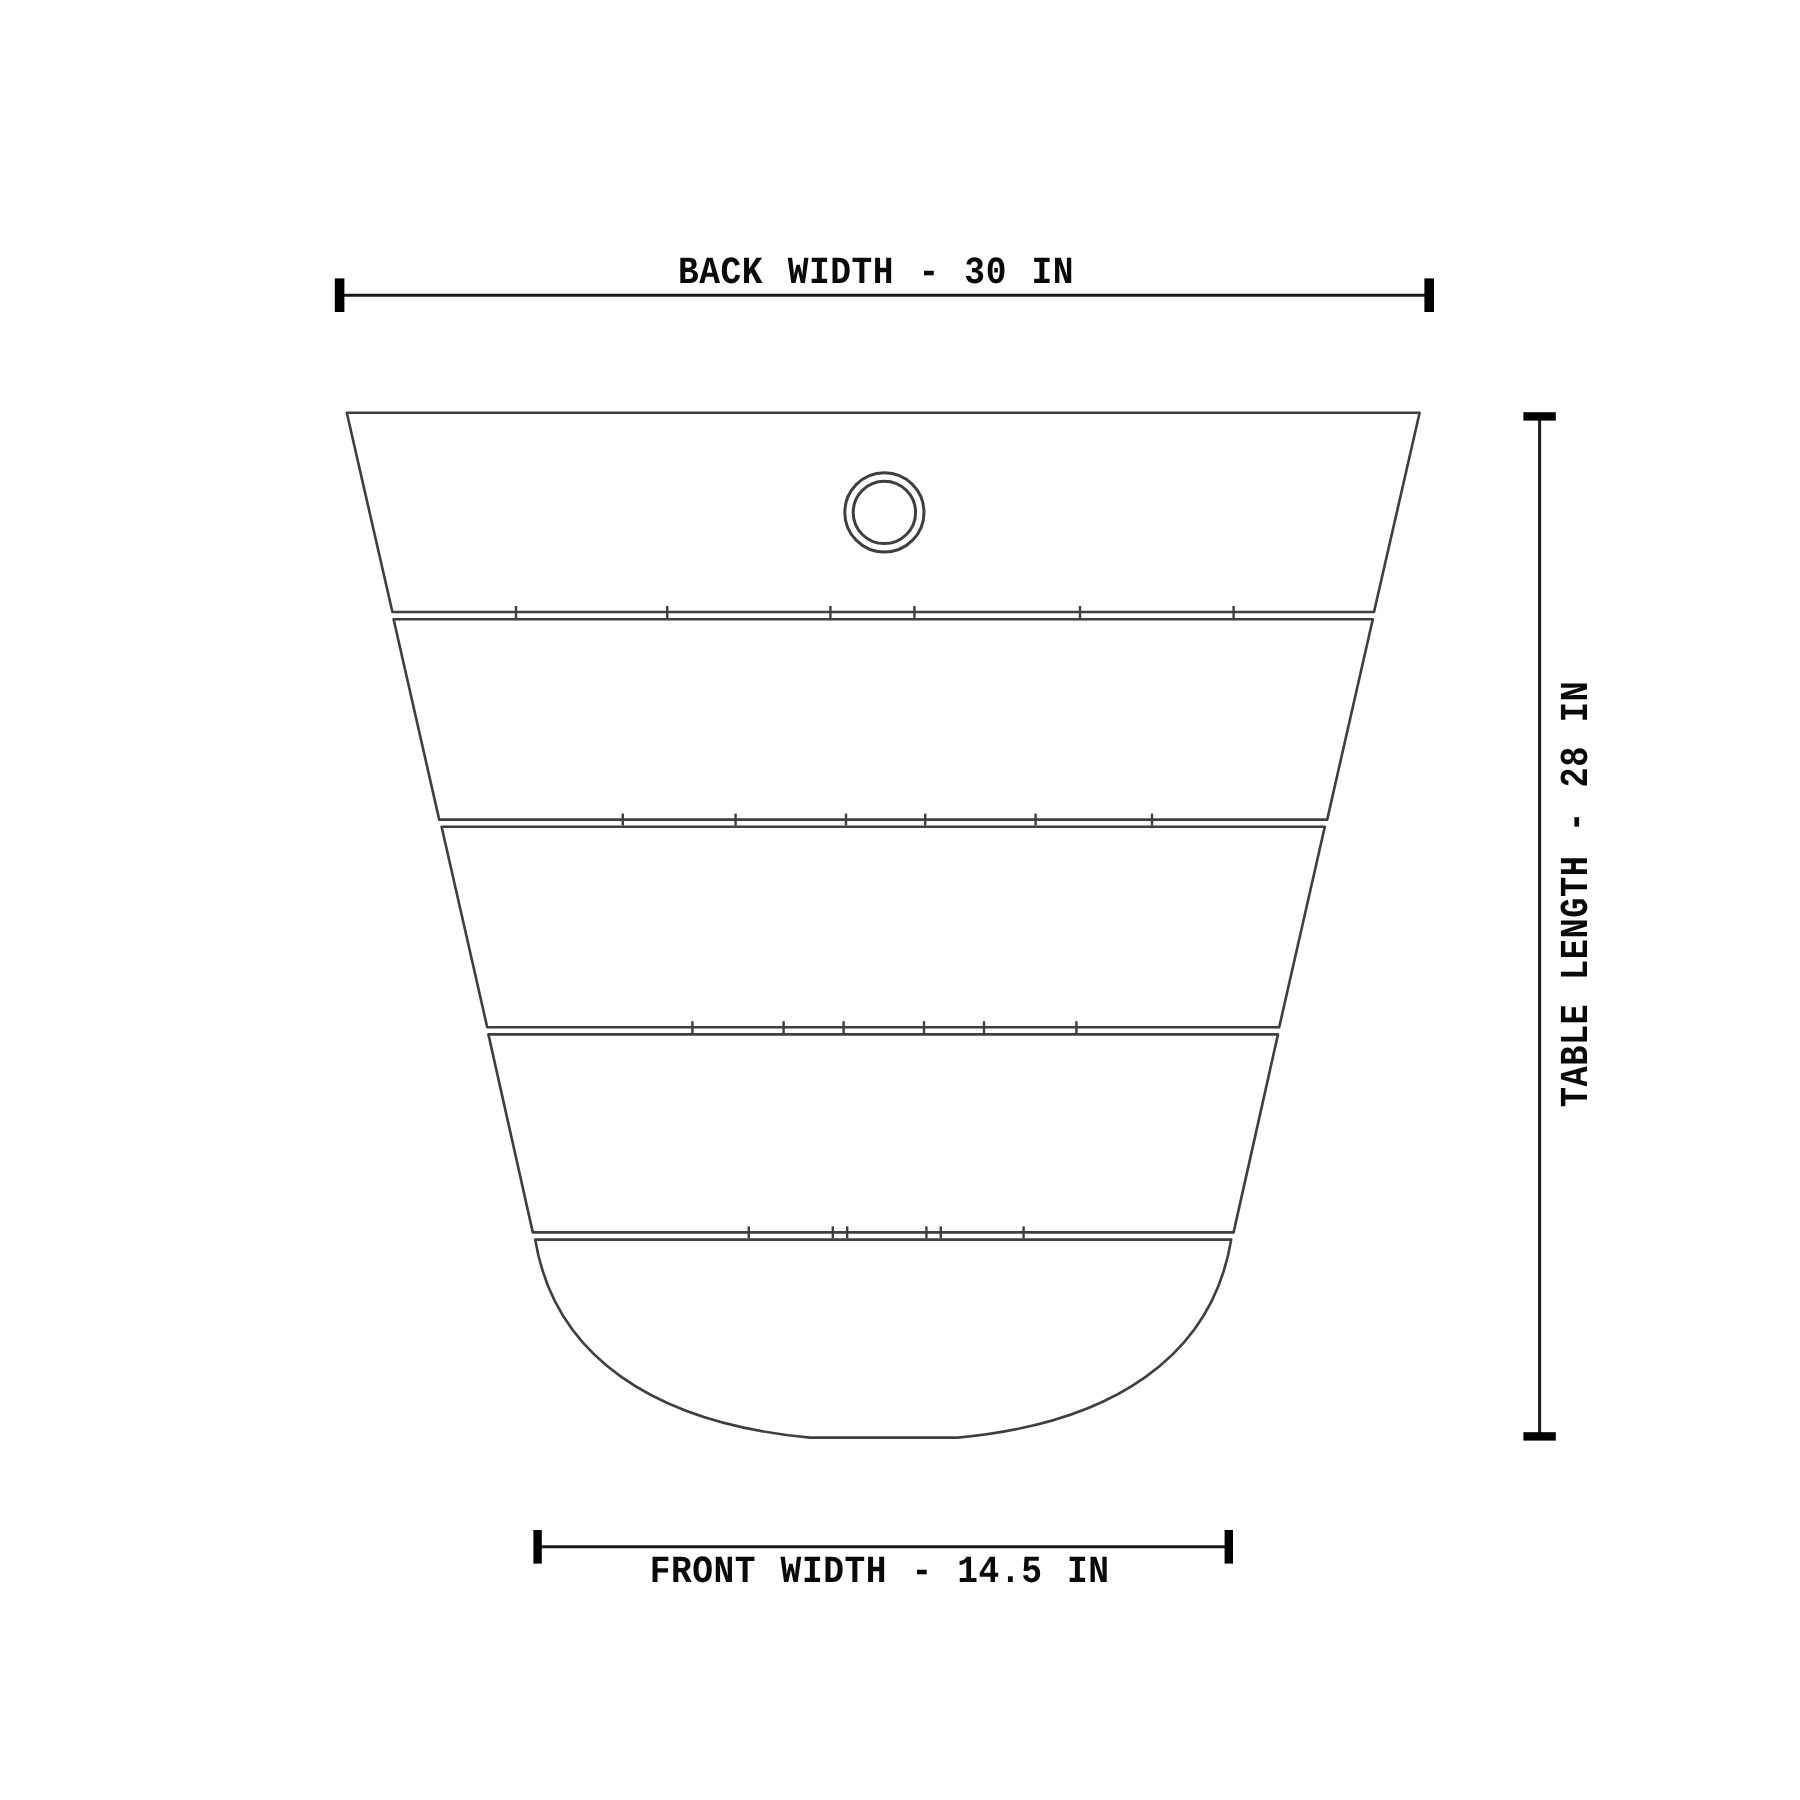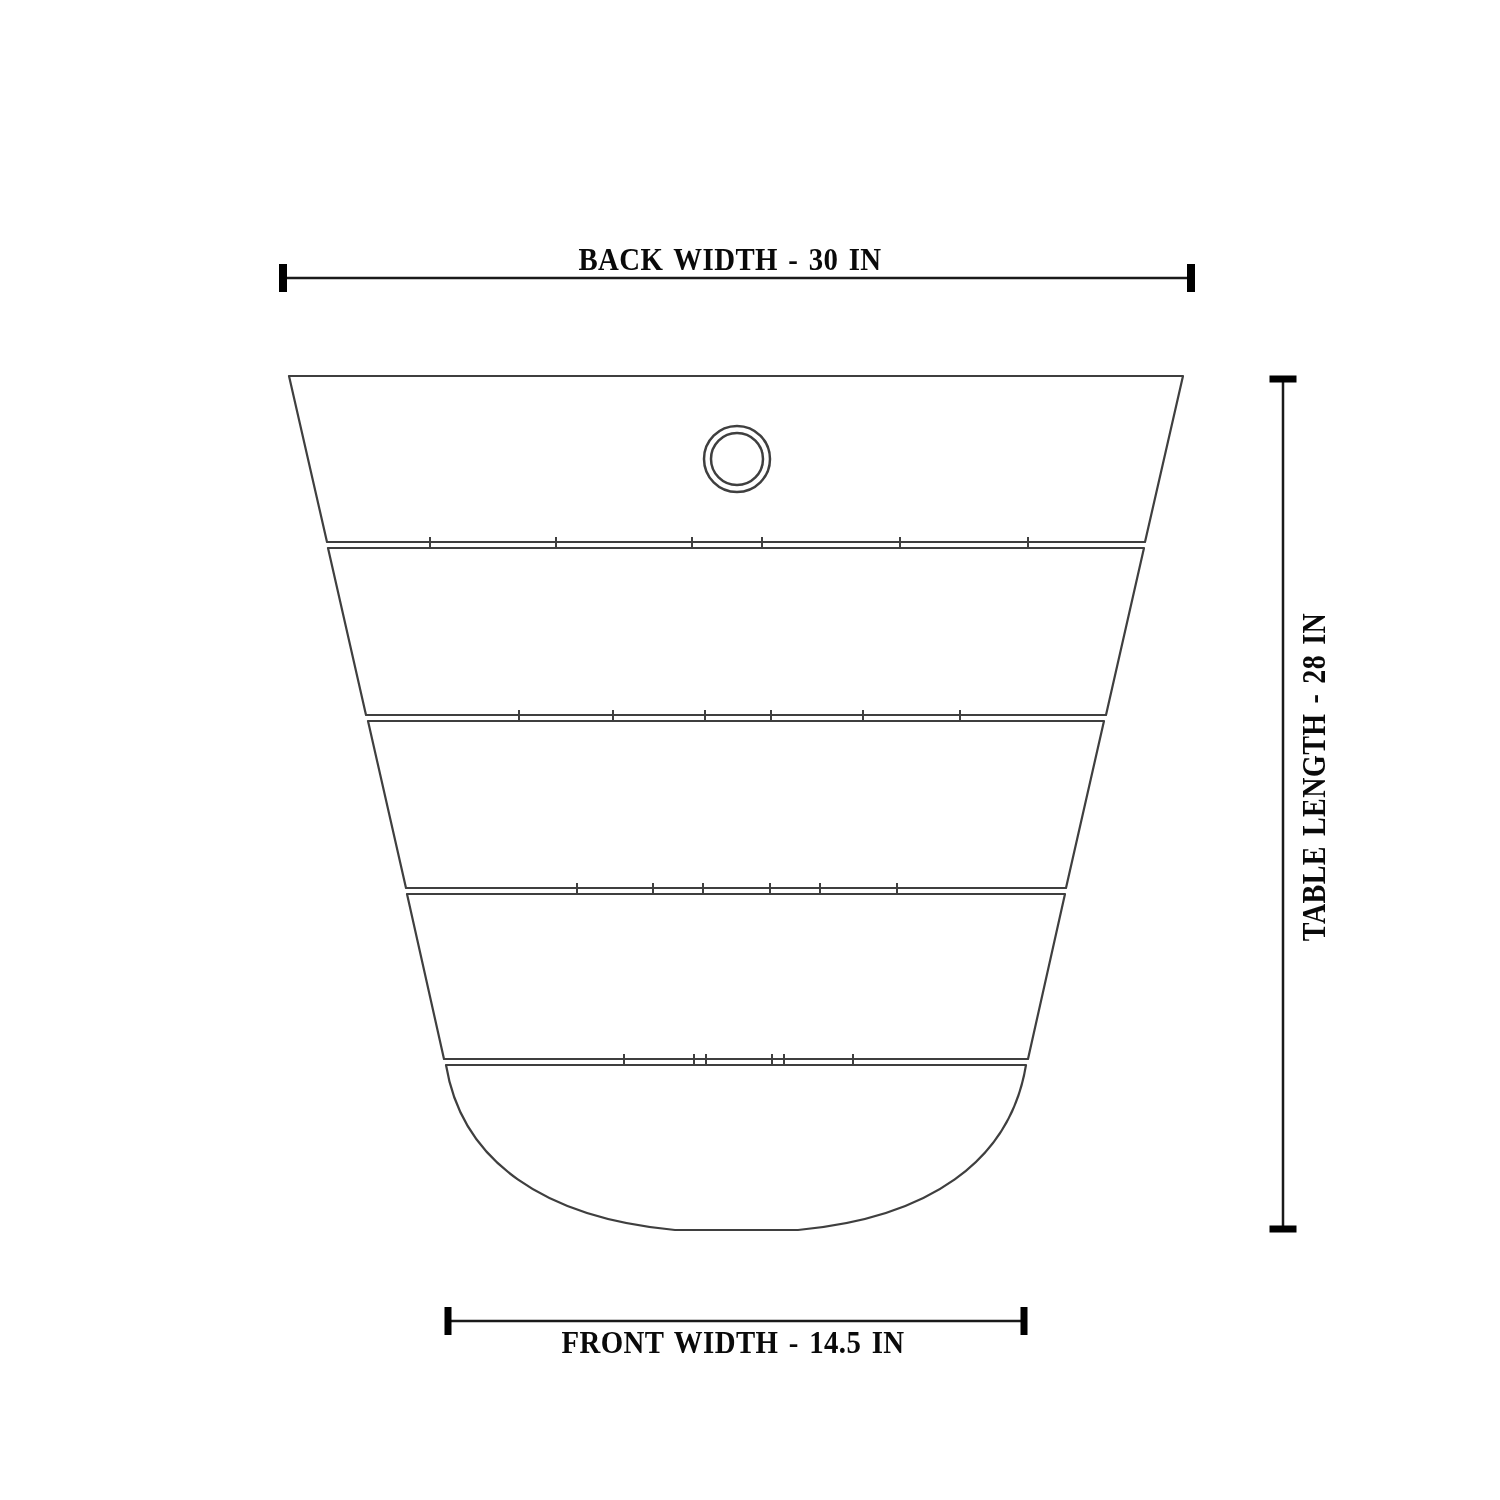--- a/index.html
+++ b/index.html
@@ -6,22 +6,21 @@
     margin: 0;
     padding: 0;
     background: #ffffff;
   }
   #stage {
     position: relative;
     width: 1500px;
     height: 1364px;
     background: #ffffff;
     overflow: hidden;
-    font-family: Liberation Serif, serif;
-    margin-top: 32px;
+    font-family: Liberation Mono, monospace;
   }
   #diagram-svg {
     position: absolute;
     left: 0;
     top: 0;
   }
   .dim-label {
     position: absolute;
     font-weight: 700;
     font-size: 32px;

